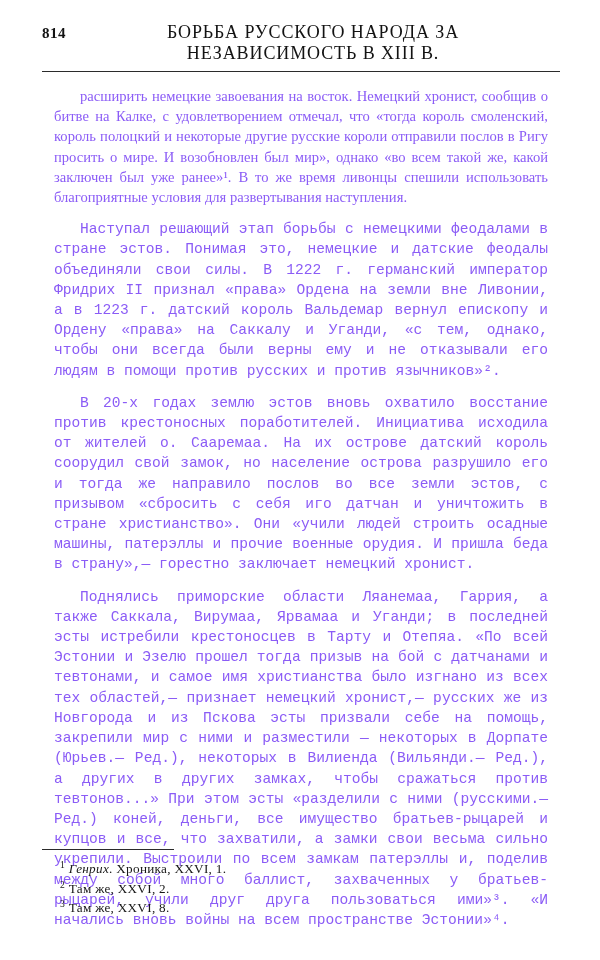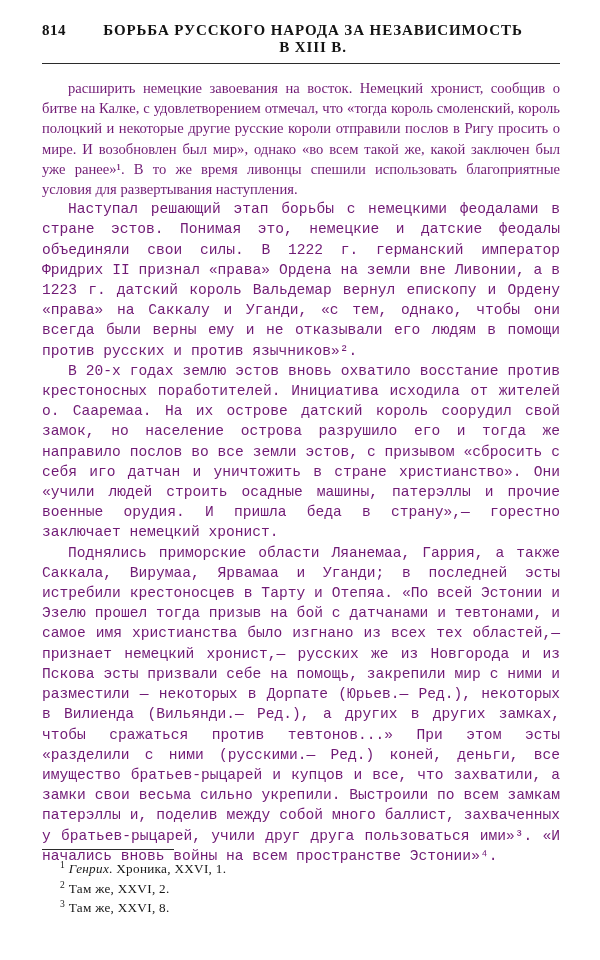--- a/index.html
+++ b/index.html
@@ -32,38 +32,38 @@
     font-size: 15px;
     font-weight: bold;
     letter-spacing: 0.5px;
     color: #131313;
     width: 34px;
     flex: 0 0 auto;
   }
   .running-title {
     flex: 1 1 auto;
     text-align: center;
-    font-size: 15px;
-    font-weight: bold;
+    font-size: 18px;
+    font-weight: normal;
     letter-spacing: 0.9px;
     color: #131313;
     text-transform: uppercase;
     padding-right: 30px;
   }
   .rule {
     border-top: 1.3px solid #2b2b2b;
     margin: 1px 0 14px 0;
   }
   .body-text p {
-    margin: 0;
+    margin: 12px;
     font-size: 14.6px;
     line-height: 1.385;
     text-align: justify;
     text-indent: 26px;
-    color: #701a75;
+    color: #8b5cf6;
     hyphens: manual;
   }
   .body-text p + p {
     margin-top: 0px;
     font-family: Liberation Mono, monospace;
   }
   .notes {
     position: absolute;
     left: 42px;
     right: 32px;

